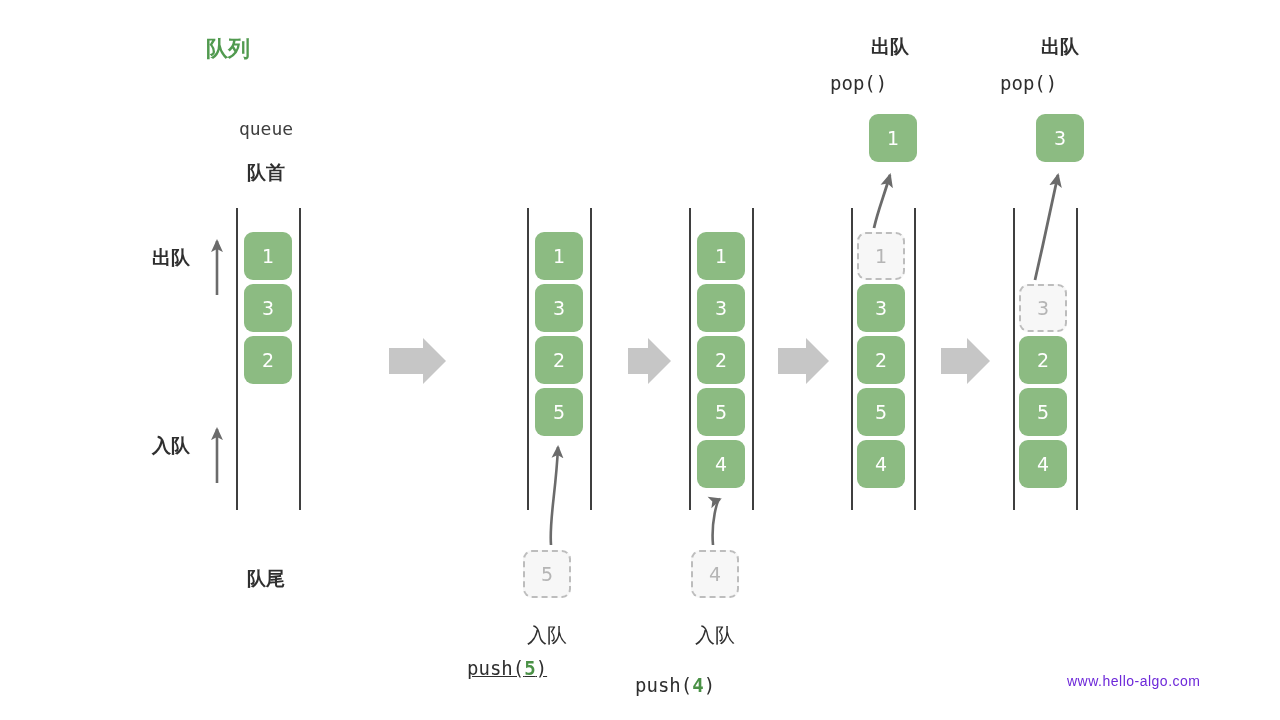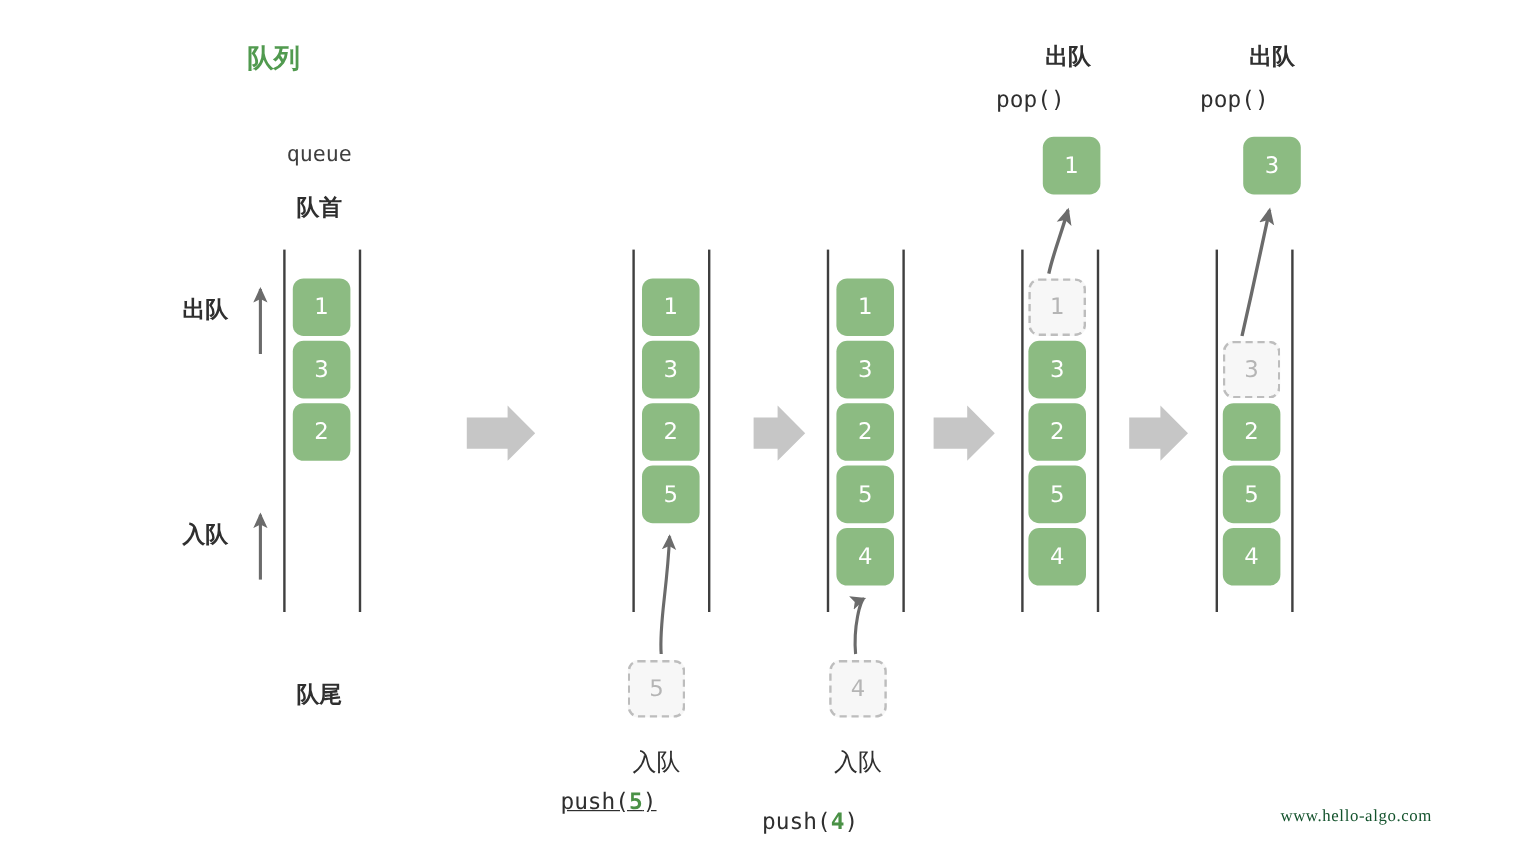--- a/index.html
+++ b/index.html
@@ -70,23 +70,23 @@
 
   .caption-cn {
     font-weight: normal;
     font-size: 20px;
     color: #2f2f2f;
     text-align: center;
     white-space: nowrap;
   }
 
   .watermark {
-    font-family: Liberation Serif, serif;
+    font-family: Liberation Sans, sans-serif;
     font-size: 14px;
-    color: #14532d;
+    color: #6d28d9;
     white-space: nowrap;
     letter-spacing: 0.5px;
   }
 
   
   .rail {
     background: #3f3f3f;
     width: 1.6px;
   }
 

